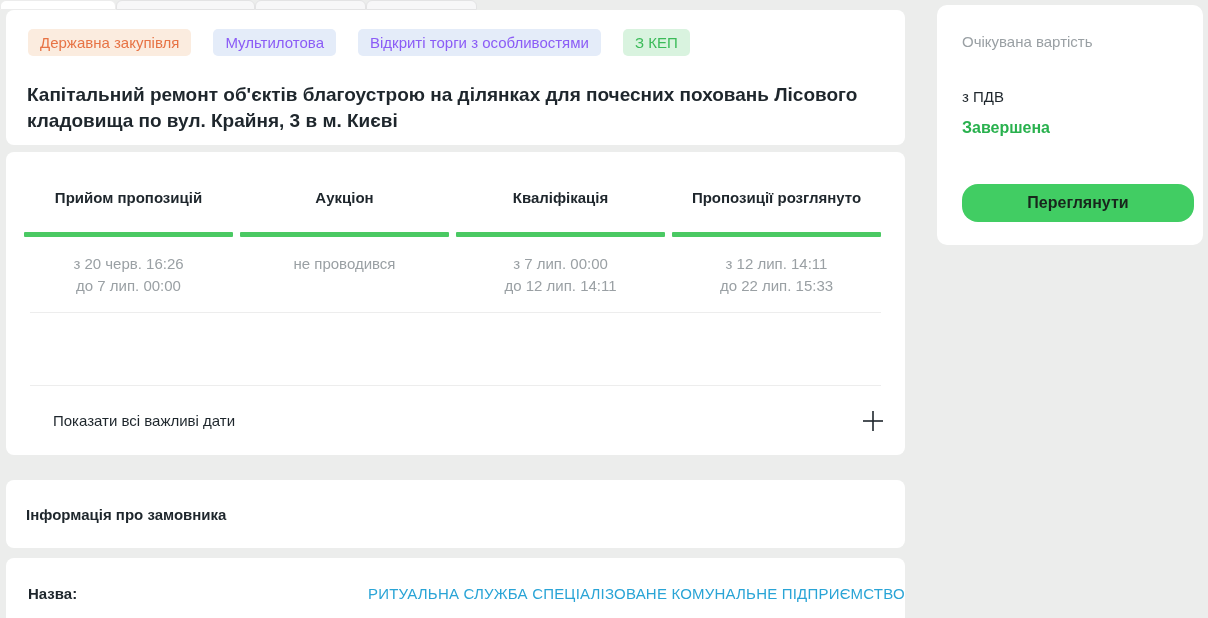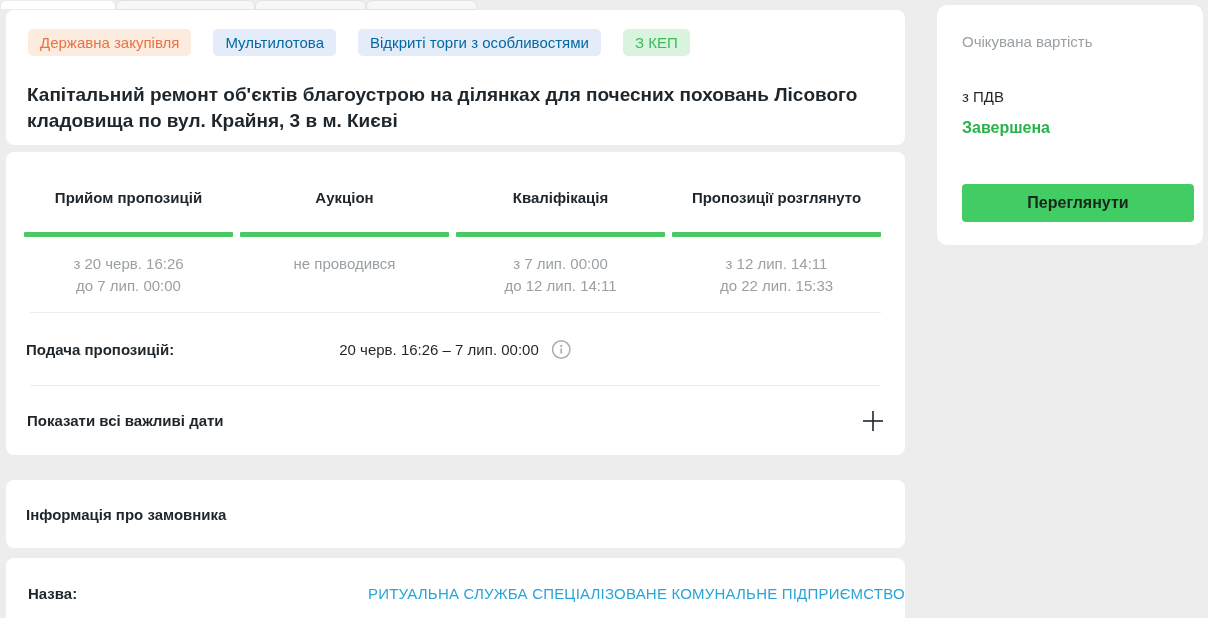--- a/index.html
+++ b/index.html
@@ -16,59 +16,59 @@
   
   .tabs-stub { position: absolute; top: 0; left: 0; height: 8px; width: 100%; }
   .tab-stub { position: absolute; top: 0; height: 10px; background: #f7f7f8; border: 1px solid #e3e3e4; border-radius: 6px 6px 0 0; }
   .tab-stub.active { background: #ffffff; border-color: #ececec; }
 
   
   .header-card { left: 6px; top: 10px; width: 899px; height: 135px; }
   .badges { display: flex; gap: 22px; padding: 19px 0 11px 22px; }
   .badge { display: inline-block; font-size: 15px; line-height: 17px; padding: 5px 12px; border-radius: 5px; white-space: nowrap; }
   .badge-orange { color: #e77345; background: #fbecdf; }
-  .badge-blue   { color: #0369a1; background: #e4ecf9; }
+  .badge-blue   { color: #8b5cf6; background: #e4ecf9; }
   .badge-green  { color: #3bbb59; background: #d9f3df; }
   .title { margin: 15px 21px 0 21px; font-size: 19px; line-height: 26px; font-weight: bold; color: #1e262c; max-width: 850px; }
 
   
   .timeline-card { left: 6px; top: 152px; width: 899px; height: 303px; }
   .stages { display: flex; gap: 7px; padding: 36px 24px 0 18px; }
   .stage { flex: 1; text-align: center; }
   .stage-label { font-size: 15px; font-weight: bold; line-height: 20px; }
   .stage-bar { margin-top: 24px; height: 5px; width: 100%; background: #4ac963; border-radius: 1px; }
   .stage-dates { margin-top: 16px; font-size: 15px; line-height: 22px; color: #9aa0a4; }
   .divider { position: absolute; left: 24px; right: 24px; height: 1px; background: #ededed; }
   .divider-1 { top: 160px; }
   .divider-2 { top: 233px; }
   .submission-row { position: absolute; top: 161px; left: 0; right: 0; height: 72px; display: flex; align-items: center; padding: 0 20px; }
   .submission-label { font-size: 15px; font-weight: bold; }
   .submission-value-wrap { position: absolute; left: 50%; transform: translateX(-50%); display: flex; align-items: center; gap: 12px; }
   .submission-value { font-size: 15px; color: #1e262c; white-space: nowrap; }
   .info-icon { display: inline-flex; cursor: pointer; }
   .show-dates-row { position: absolute; top: 234px; left: 0; right: 0; height: 69px; display: flex; align-items: center; justify-content: space-between; padding: 0 21px; cursor: pointer; }
-  .show-dates-label { font-size: 15px; font-weight: bold; }
+  .show-dates-label { font-size: 15px; font-weight: normal; margin-left: 26px; }
   .plus-icon { display: inline-flex; }
 
   
   .buyer-card { left: 6px; top: 480px; width: 899px; height: 68px; display: flex; align-items: center; padding-left: 20px; }
   .buyer-title { font-size: 15px; font-weight: bold; }
 
   
   .name-card { left: 6px; top: 558px; width: 899px; height: 75px; display: flex; padding: 27px 0 0 22px; }
   .name-label { font-size: 15px; font-weight: bold; width: 340px; flex: none; }
   .name-value { font-size: 15px; color: #29a4d6; text-decoration: none; cursor: pointer; letter-spacing: 0.2px; }
 
   
   .sidebar-card { left: 937px; top: 5px; width: 266px; height: 240px; border-radius: 10px; }
   .ev-label  { position: absolute; left: 25px; top: 28px; font-size: 15px; color: #9aa0a4; }
   .ev-amount { position: absolute; left: 25px; top: 53px; font-size: 22px; font-weight: bold; letter-spacing: 0.3px; }
   .ev-vat    { position: absolute; left: 25px; top: 83px; font-size: 15px; }
   .ev-status { position: absolute; left: 25px; top: 114px; font-size: 16px; font-weight: bold; color: #29b14e; }
-  .view-button { position: absolute; left: 25px; top: 179px; width: 232px; height: 38px; background: #41cd63; border: none; border-radius: 4px; font-family: "Liberation Sans", sans-serif; font-size: 16px; font-weight: bold; color: #18261c; cursor: pointer; }
+  .view-button { position: absolute; left: 25px; top: 179px; width: 232px; height: 38px; background: #41cd63; border: none; border-radius: 16px; font-family: "Liberation Sans", sans-serif; font-size: 16px; font-weight: bold; color: #18261c; cursor: pointer; }
 </style>
 </head>
 <body>
 
 <div class="tabs-stub">
   <div class="tab-stub active" style="left:0; width:116px;"></div>
   <div class="tab-stub" style="left:116px; width:139px;"></div>
   <div class="tab-stub" style="left:255px; width:111px;"></div>
   <div class="tab-stub" style="left:366px; width:111px;"></div>
 </div>
@@ -114,33 +114,20 @@
       <div class="stage-bar"></div>
       <div class="stage-dates">
         <div>з 12 лип. 14:11</div>
         <div>до 22 лип. 15:33</div>
       </div>
     </div>
   </div>
 
   <div class="divider divider-1"></div>
 
-  <div class="submission-row">
-    <div class="submission-label">Подача пропозицій:</div>
-    <div class="submission-value-wrap">
-      <span class="submission-value">20 черв. 16:26 – 7 лип. 00:00</span>
-      <span class="info-icon">
-        <svg width="21" height="21" viewBox="0 0 21 21">
-          <circle cx="10.5" cy="10.5" r="8.7" fill="none" stroke="#a8acaf" stroke-width="1.5"></circle>
-          <circle cx="10.5" cy="6.9" r="1.15" fill="#a8acaf"></circle>
-          <line x1="10.5" y1="9.4" x2="10.5" y2="14.6" stroke="#a8acaf" stroke-width="1.7"></line>
-        </svg>
-      </span>
-    </div>
-  </div>
 
   <div class="divider divider-2"></div>
 
   <div class="show-dates-row">
     <span class="show-dates-label">Показати всі важливі дати</span>
     <span class="plus-icon">
       <svg width="22" height="22" viewBox="0 0 22 22">
         <line x1="11" y1="1" x2="11" y2="21" stroke="#1e262c" stroke-width="1.6"></line>
         <line x1="1" y1="11" x2="21" y2="11" stroke="#1e262c" stroke-width="1.6"></line>
       </svg>

